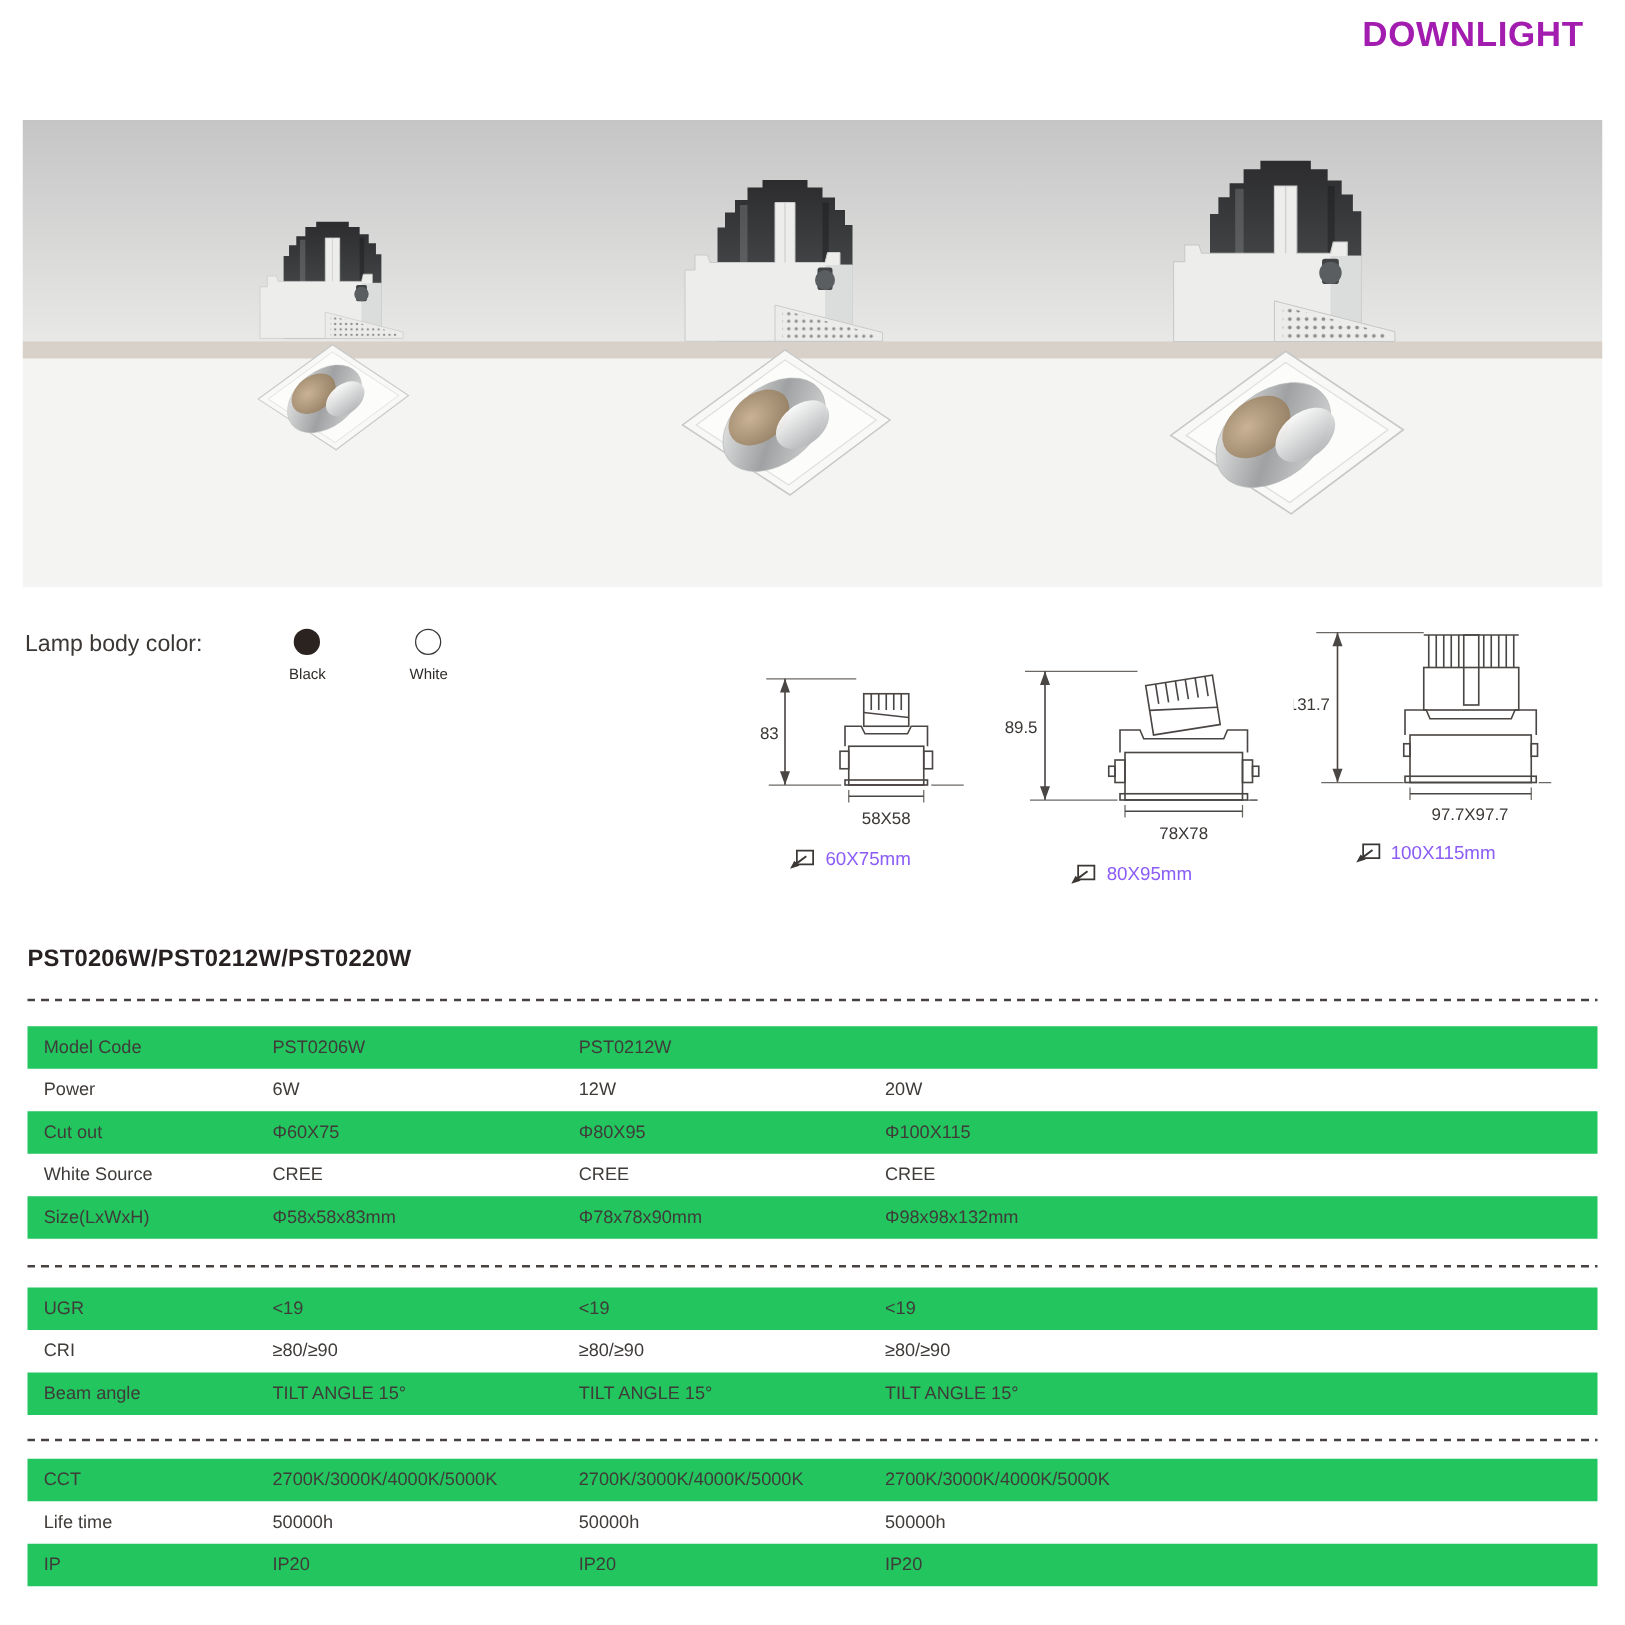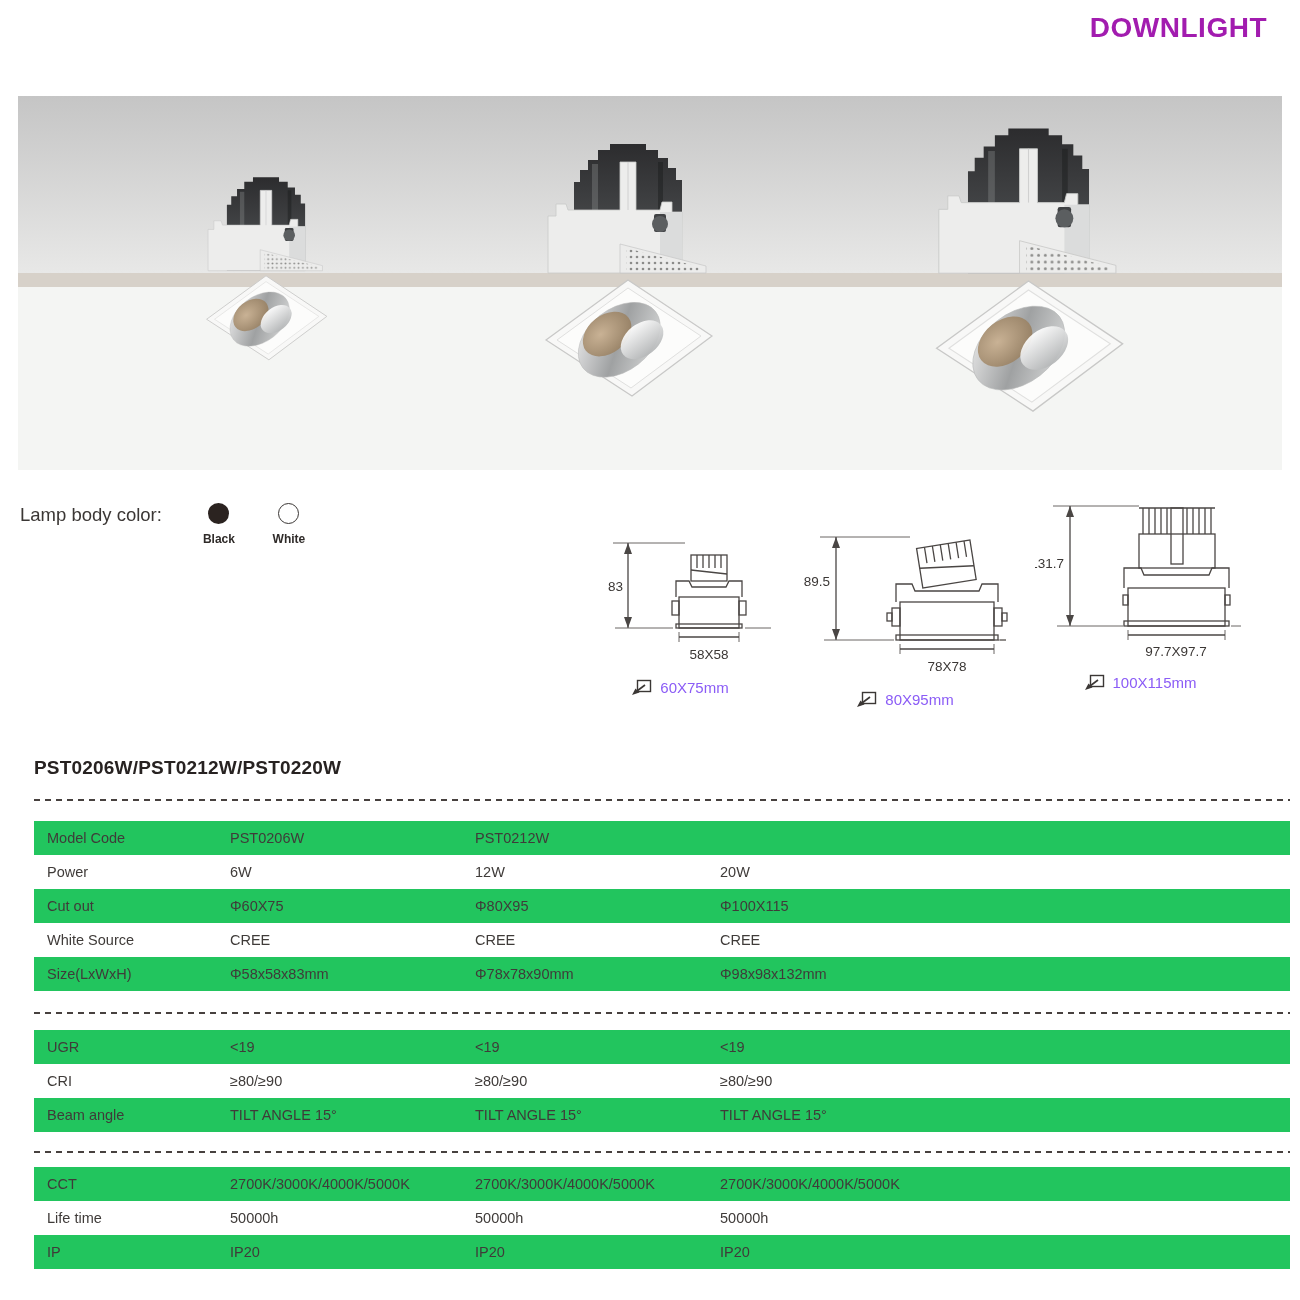--- a/index.html
+++ b/index.html
@@ -13,41 +13,41 @@
 
   
   .banner{position:absolute;left:18px;top:96px;width:1264px;height:374px;overflow:hidden;}
   .banner-top{position:absolute;left:0;top:0;width:100%;height:177px;
     background:linear-gradient(#c5c5c5,#e8e8e7);}
   .ceiling-strip{position:absolute;left:0;top:177px;width:100%;height:14px;background:#d7d1c9;}
   .banner-bottom{position:absolute;left:0;top:191px;width:100%;height:183px;background:#f4f5f3;}
   .product{position:absolute;}
 
   
-  .color-section{position:absolute;left:20px;top:503px;display:flex;align-items:flex-start;}
+  .color-section{position:absolute;left:20px;top:503px;display:flex;align-items:flex-start;gap:27px;}
   .color-label{font-size:18.5px;color:#3b3735;line-height:24px;}
   .swatch{display:flex;flex-direction:column;align-items:center;width:46px;}
   .swatch.first{margin-left:34px;}
   .swatch+.swatch{margin-left:24px;}
   .dot{width:21px;height:21px;border-radius:50%;box-sizing:border-box;}
   .dot.black{background:#2b2320;}
   .dot.white{background:#ffffff;border:1.6px solid #3a3634;}
-  .swatch-name{font-size:12px;margin-top:8px;color:#2f2b29;font-weight:bold;}
+  .swatch-name{font-size:12px;margin-top:8px;color:#2f2b29;}
 
   
   .drawing{position:absolute;display:flex;flex-direction:column;align-items:center;}
   .drawing svg text{font-family:"Liberation Sans",sans-serif;font-size:13.5px;fill:#3b3735;}
   .d-line{stroke:#4a4644;stroke-width:1.3;fill:none;}
   .d-thin{stroke:#6b6764;stroke-width:1;fill:none;}
   .d-arrow{fill:#4a4644;stroke:none;}
   .cutout-row{display:flex;align-items:center;margin-top:14px;}
   .cutout-label{font-size:15px;color:#8b5cf6;margin-left:7px;}
 
   
-  .specs{position:absolute;left:34px;top:757px;width:1256px;}
+  .specs{position:absolute;left:22px;top:757px;width:1256px;}
   .specs h2{margin:0;font-size:19px;font-weight:700;color:#272221;letter-spacing:.2px;}
   .dash{height:2px;background:repeating-linear-gradient(90deg,#47413f 0 6px,transparent 6px 11px);}
   .dash.d1{margin-top:20px;}
   .dash.d2{margin-top:21px;}
   .dash.d3{margin-top:19px;}
   .tblock{margin-top:20px;}
   .tblock.b2{margin-top:16px;}
   .tblock.b3{margin-top:14px;}
   .trow{display:grid;grid-template-columns:183px 245px 245px 1fr;align-items:center;
         height:34px;padding-left:13px;font-size:14.5px;color:#3f3b39;}

